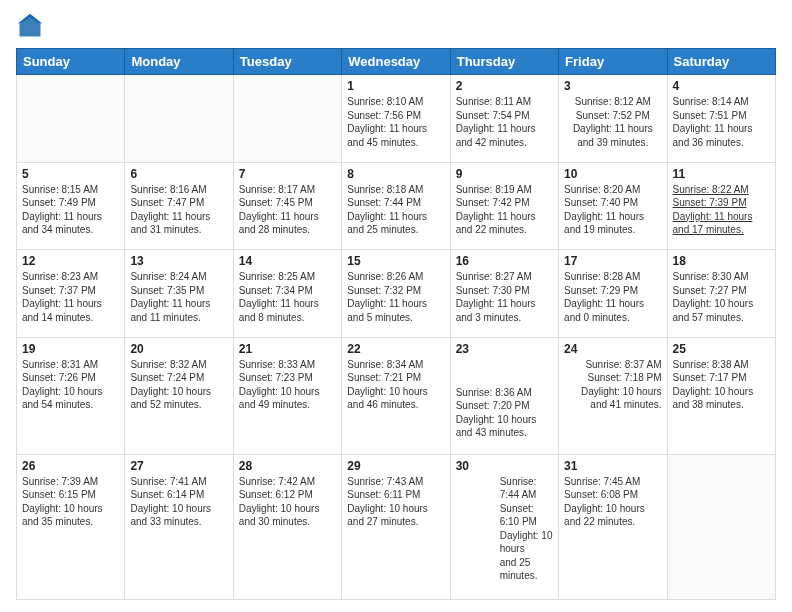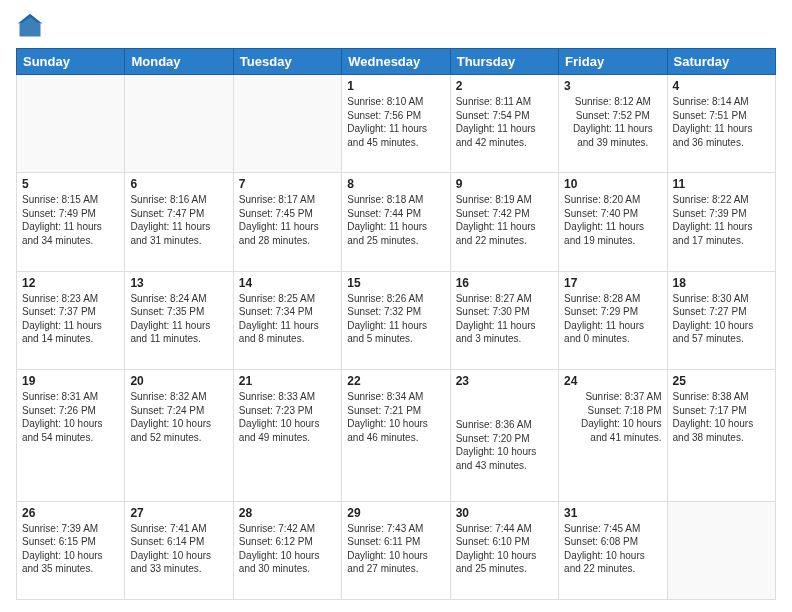--- a/index.html
+++ b/index.html
@@ -205,21 +205,21 @@
           </td>
           <td>
             <span class="day-num">10</span>
             <div class="cell-text" style="white-space: pre-line;">Sunrise: 8:20 AM
 Sunset: 7:40 PM
 Daylight: 11 hours
 and 19 minutes.</div>
           </td>
           <td>
             <span class="day-num">11</span>
-            <div class="cell-text" style="white-space: pre-line;">Sunrise: 8:22 AM
+            <div class="cell-text" style="white-space: pre-line; text-decoration: underline;">Sunrise: 8:22 AM
 Sunset: 7:39 PM
 Daylight: 11 hours
 and 17 minutes.</div>
           </td>
         </tr>
         <tr>
           <td>
             <span class="day-num">12</span>
             <div class="cell-text" style="white-space: pre-line;">Sunrise: 8:23 AM
 Sunset: 7:37 PM
@@ -344,21 +344,21 @@
           </td>
           <td>
             <span class="day-num">29</span>
             <div class="cell-text" style="white-space: pre-line;">Sunrise: 7:43 AM
 Sunset: 6:11 PM
 Daylight: 10 hours
 and 27 minutes.</div>
           </td>
           <td>
             <span class="day-num">30</span>
-            <div class="cell-text" style="white-space: pre-line;">Sunrise: 7:44 AM
+            <div class="cell-text" style="white-space: pre-line; margin-left: 44px;">Sunrise: 7:44 AM
 Sunset: 6:10 PM
 Daylight: 10 hours
 and 25 minutes.</div>
           </td>
           <td>
             <span class="day-num">31</span>
             <div class="cell-text" style="white-space: pre-line;">Sunrise: 7:45 AM
 Sunset: 6:08 PM
 Daylight: 10 hours
 and 22 minutes.</div>

